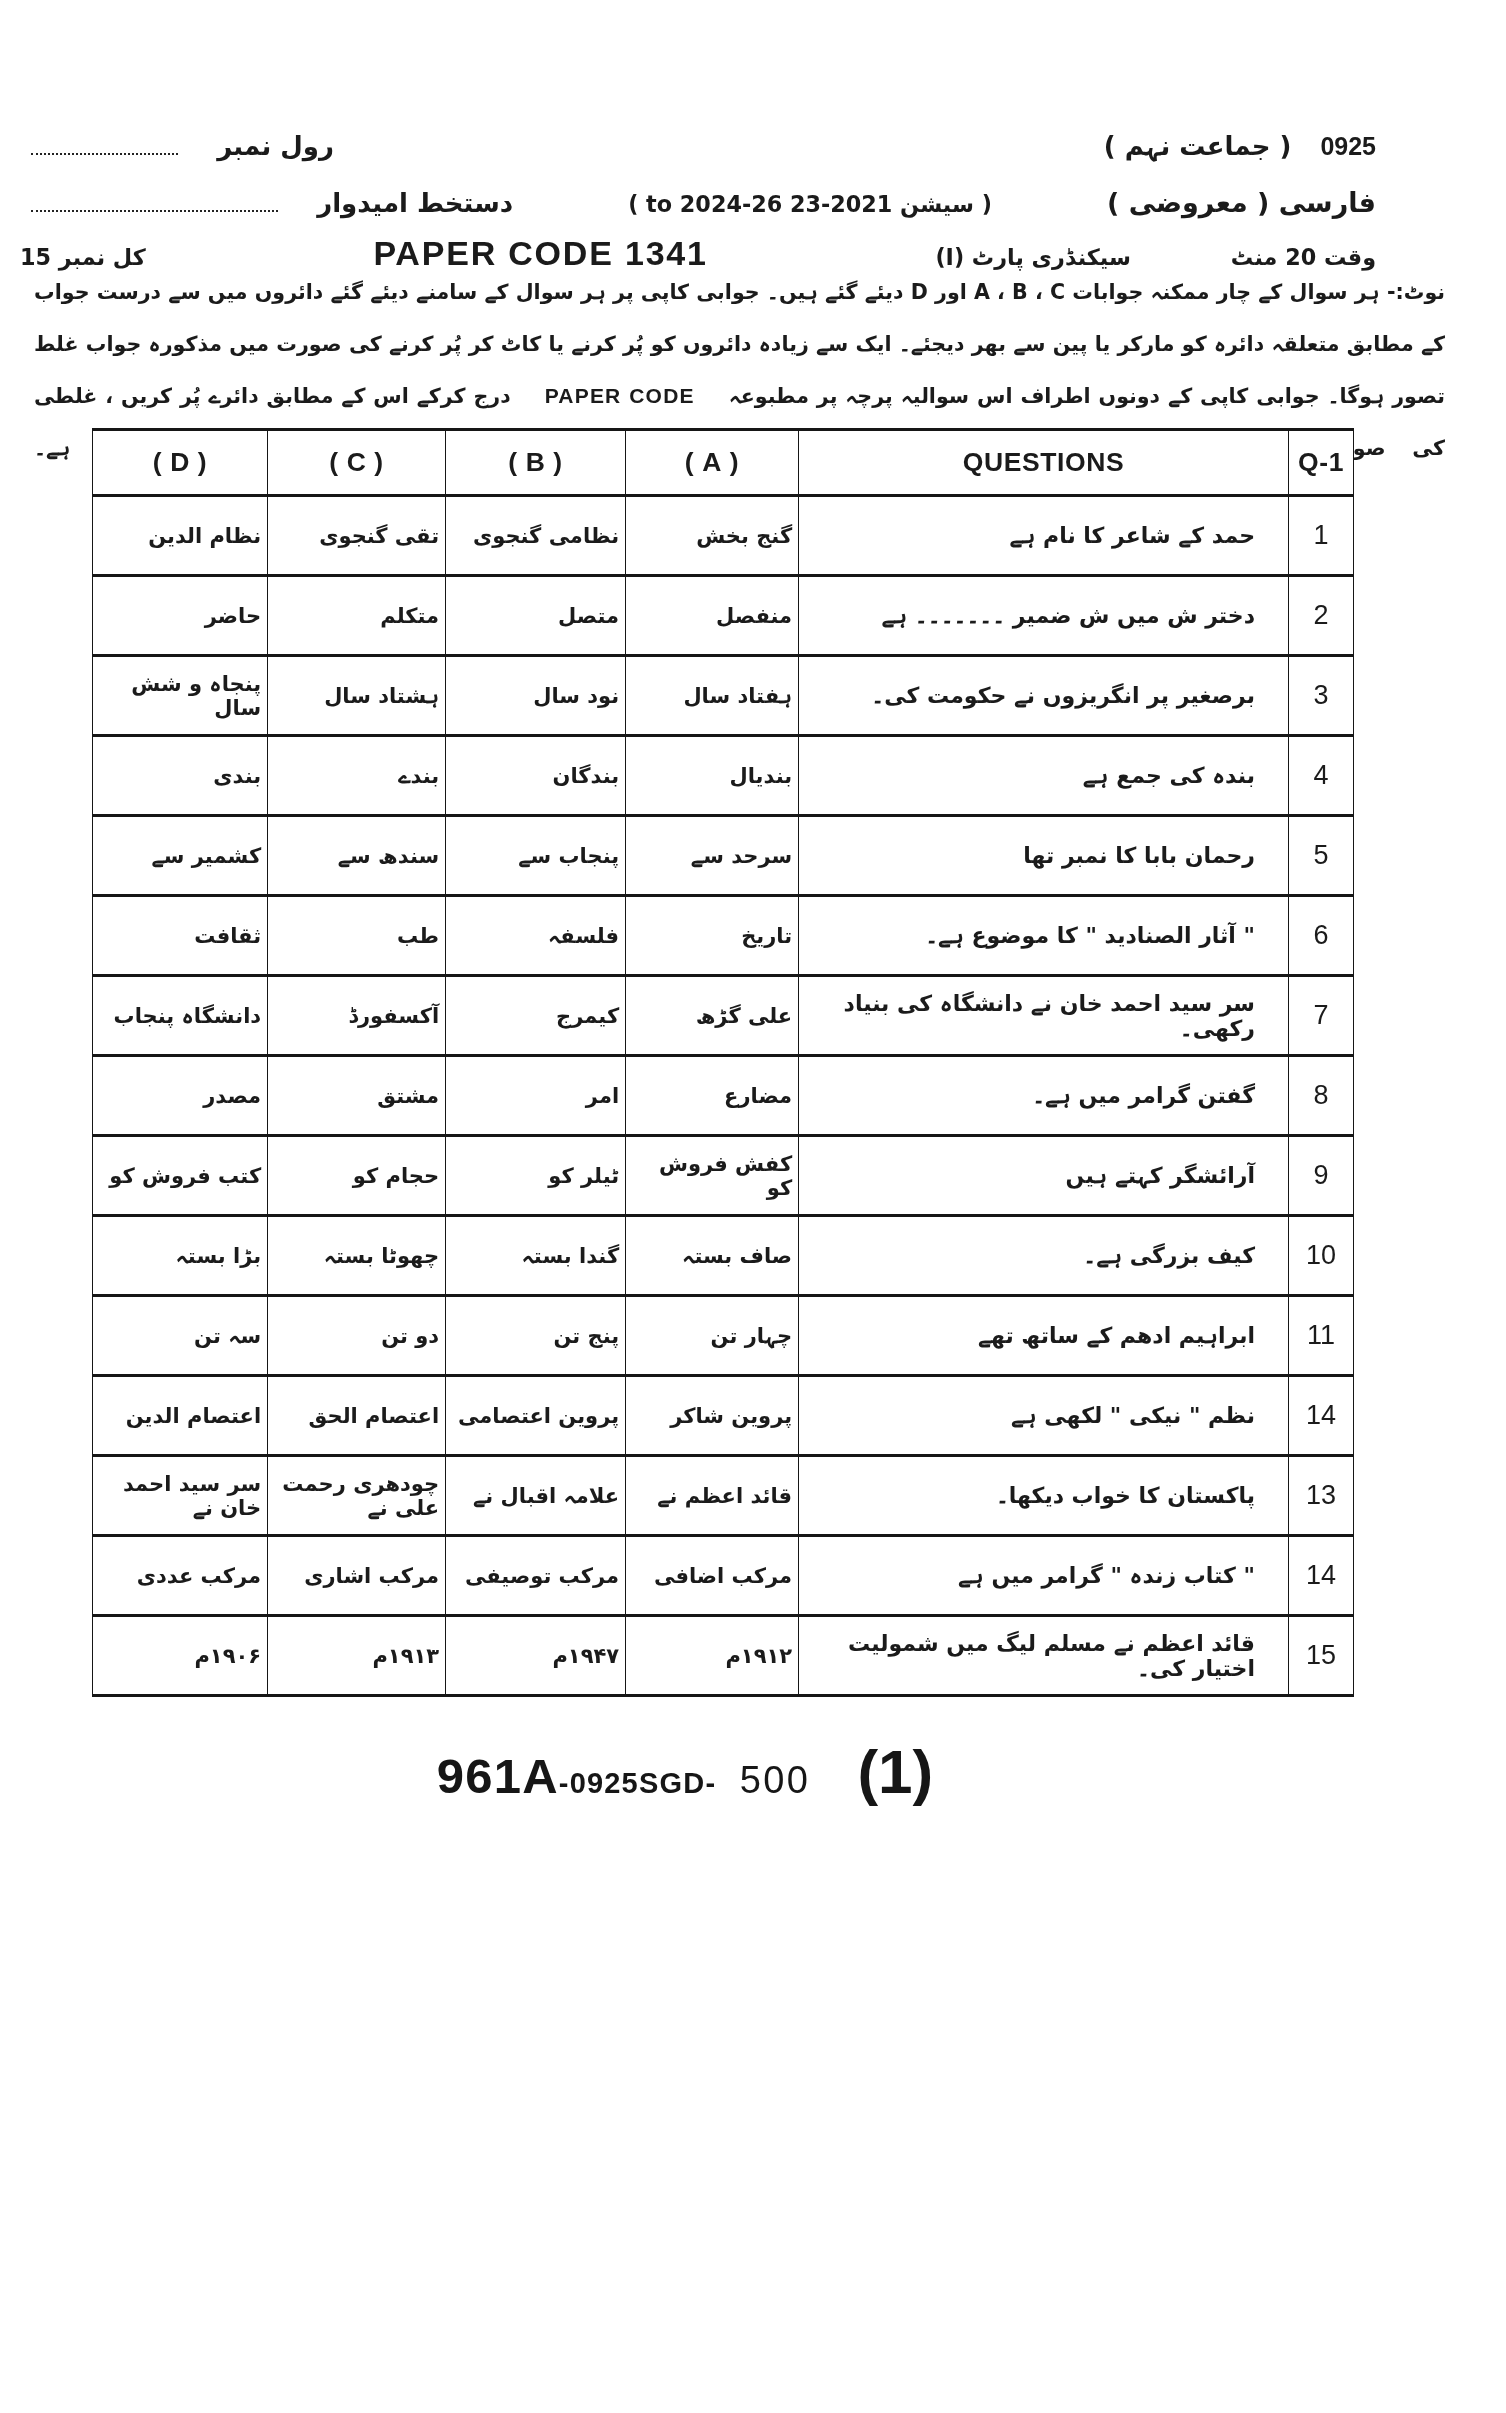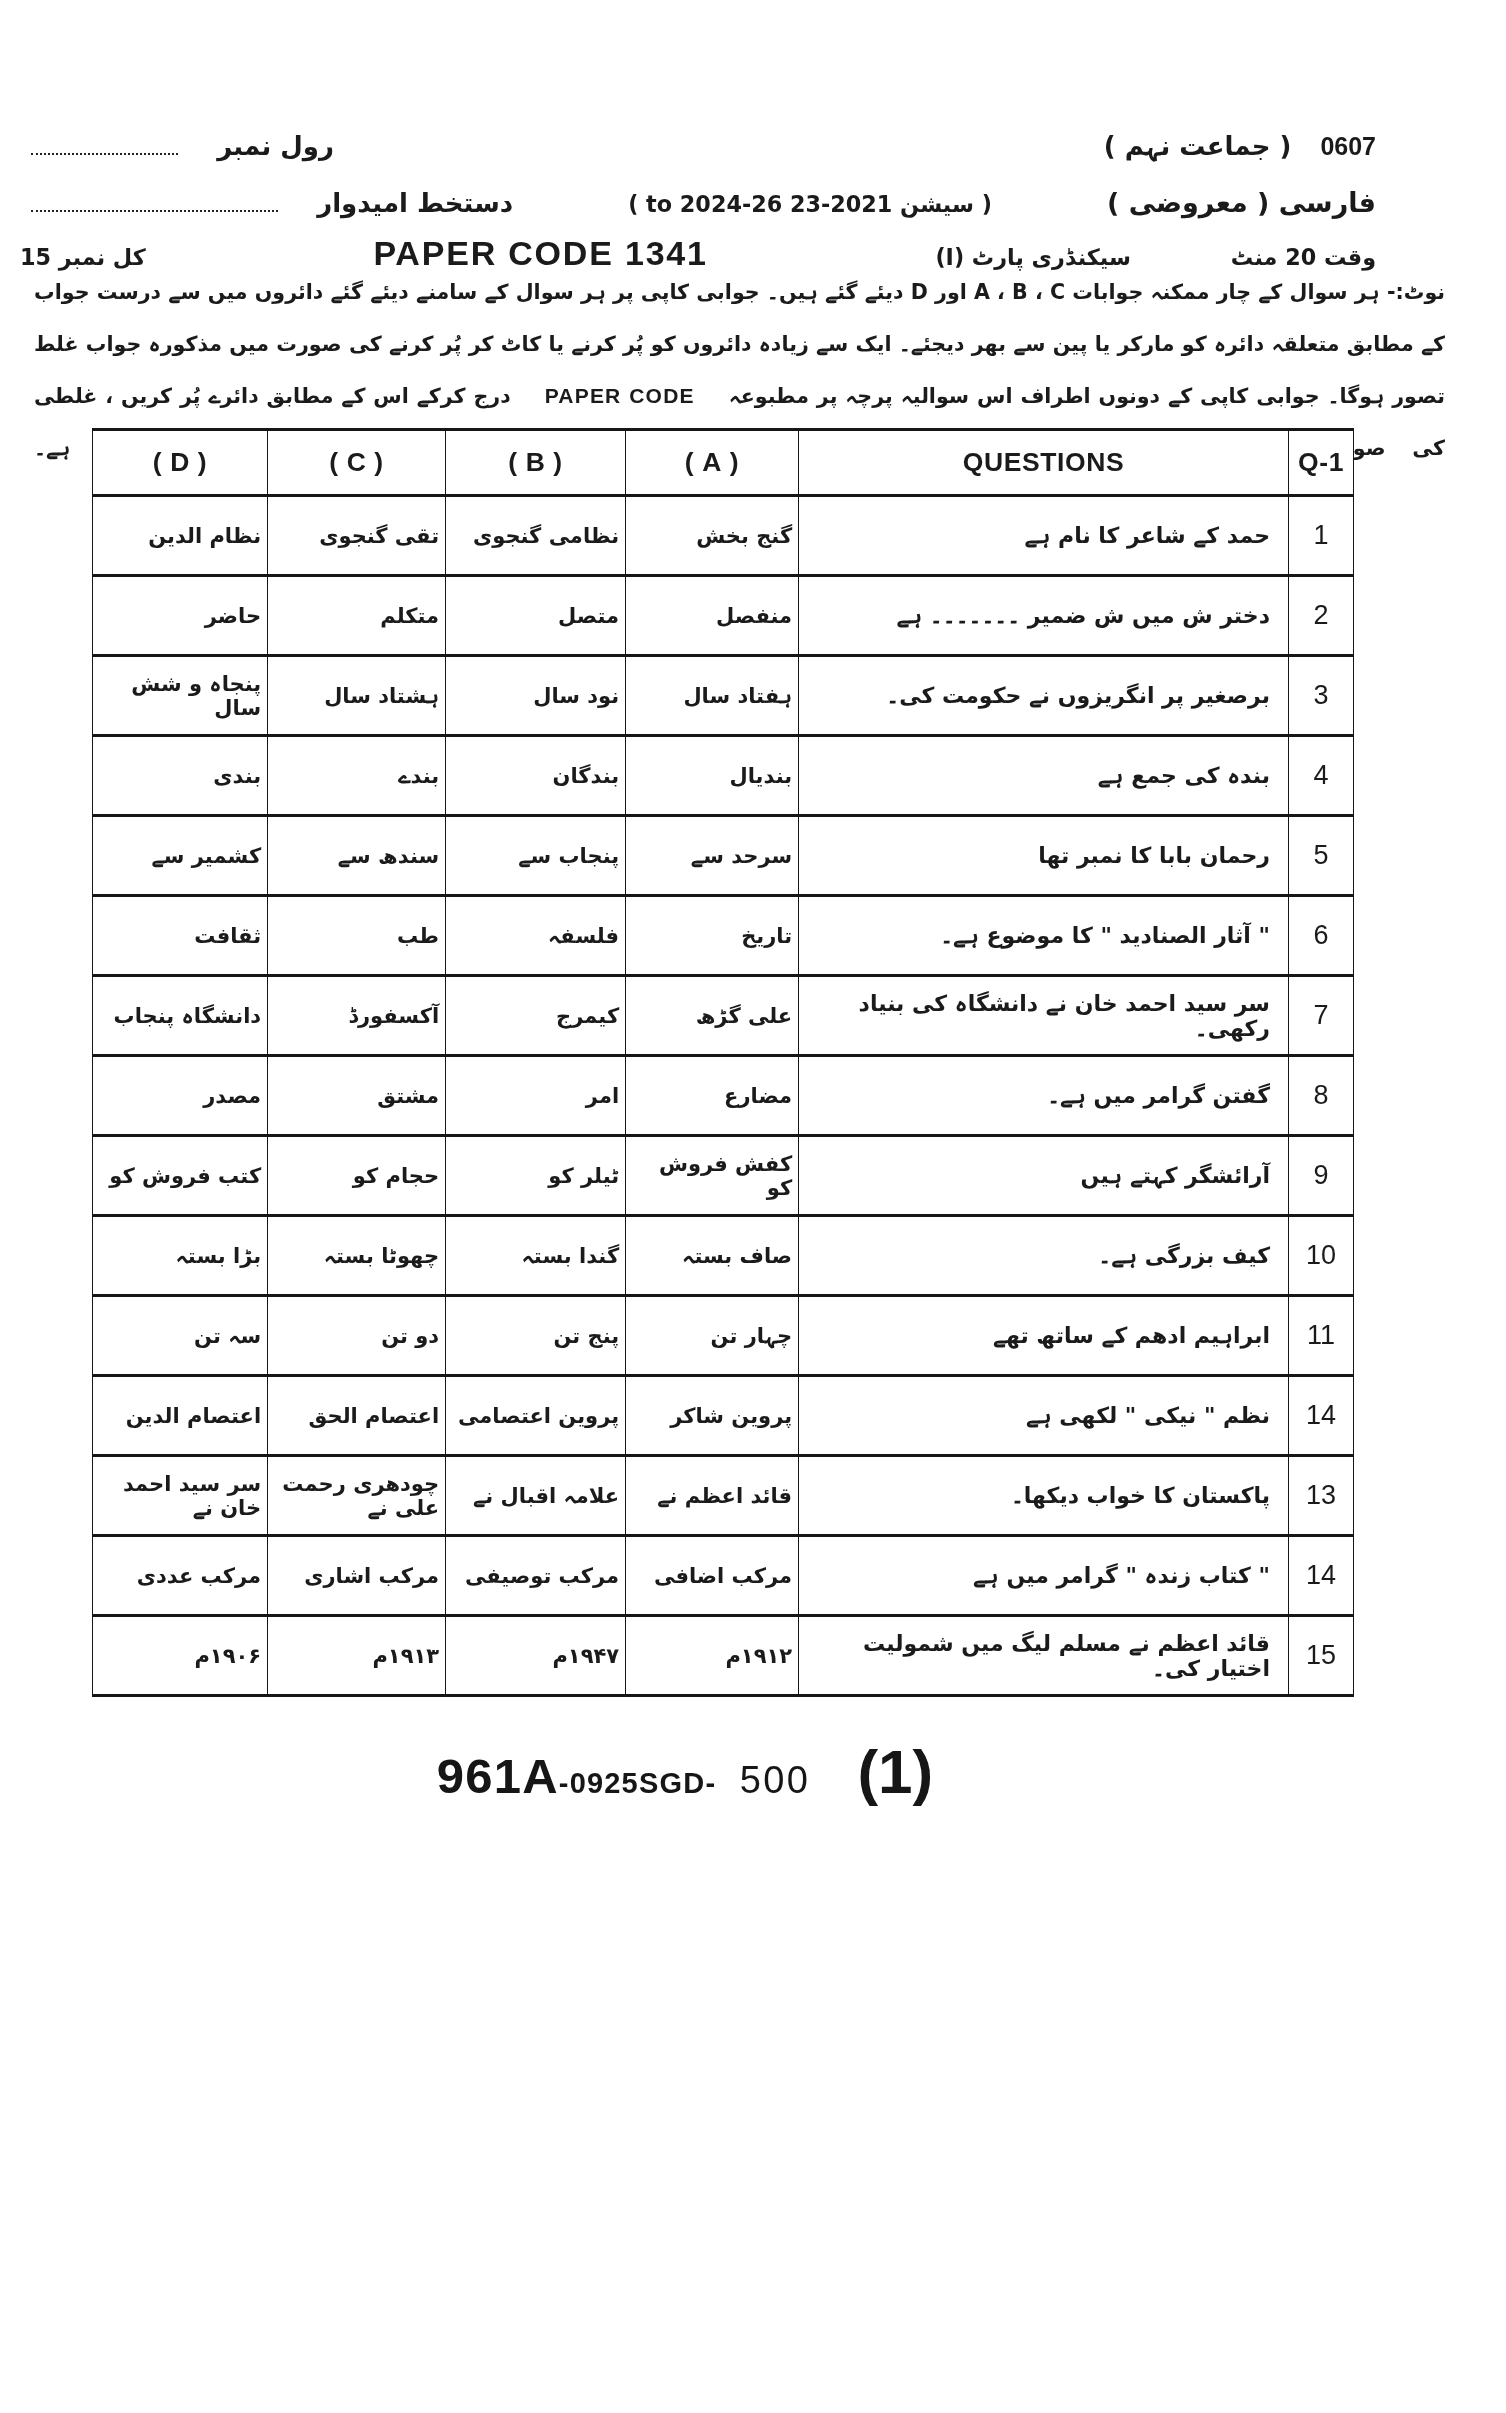--- a/index.html
+++ b/index.html
@@ -41,21 +41,21 @@
   .mcq th,.mcq td{
     border-left:1.8px solid #161616;border-right:1.8px solid #161616;
     border-top:3.5px solid #161616;border-bottom:3.5px solid #161616;
     overflow:hidden;
   }
   .mcq th{
     height:61px;font-family:"Liberation Sans",sans-serif;
     font-size:26.5px;font-weight:700;text-align:center;letter-spacing:0.6px;
   }
   .mcq td{height:75px;}
-  .mcq .qcell{text-align:right;padding:0 18px;font-size:22px;font-weight:700;}
+  .mcq .qcell{text-align:right;padding:0 33px;font-size:22px;font-weight:700;}
   .mcq .opt{text-align:right;font-size:21px;font-weight:700;padding:0 5.9px;}
   .mcq .num{font-family:"Liberation Sans",sans-serif;font-size:27px;
             font-weight:400;text-align:center;direction:ltr;}
   
   .footer{
     position:absolute;top:1736px;left:0;width:1370px;display:flex;
     justify-content:center;align-items:baseline;
     font-family:"Liberation Sans",sans-serif;color:#161616;
   }
   .f-serial{font-size:49px;font-weight:700;letter-spacing:1.2px;}
@@ -63,21 +63,21 @@
   .f-qty{font-size:38px;font-weight:400;margin-left:23.5px;letter-spacing:2.4px;}
   .f-page{font-size:62px;font-weight:700;margin-left:47px;}
 </style>
 </head>
 <body>
 
 <div class="sheet">
 
   <div class="hdr hdr1">
     <div class="grp">
-      <span class="lat-bold code0925">0607</span>
+      <span class="lat-bold code0925">0925</span>
       <span class="u-sm">( جماعت نہم )</span>
     </div>
     <div class="grp">
       <span class="u-sm">رول نمبر</span>
       <span class="dots dots-roll"></span>
     </div>
   </div>
 
   <div class="hdr hdr2">
     <div class="u-lg">فارسی ( معروضی )</div>

